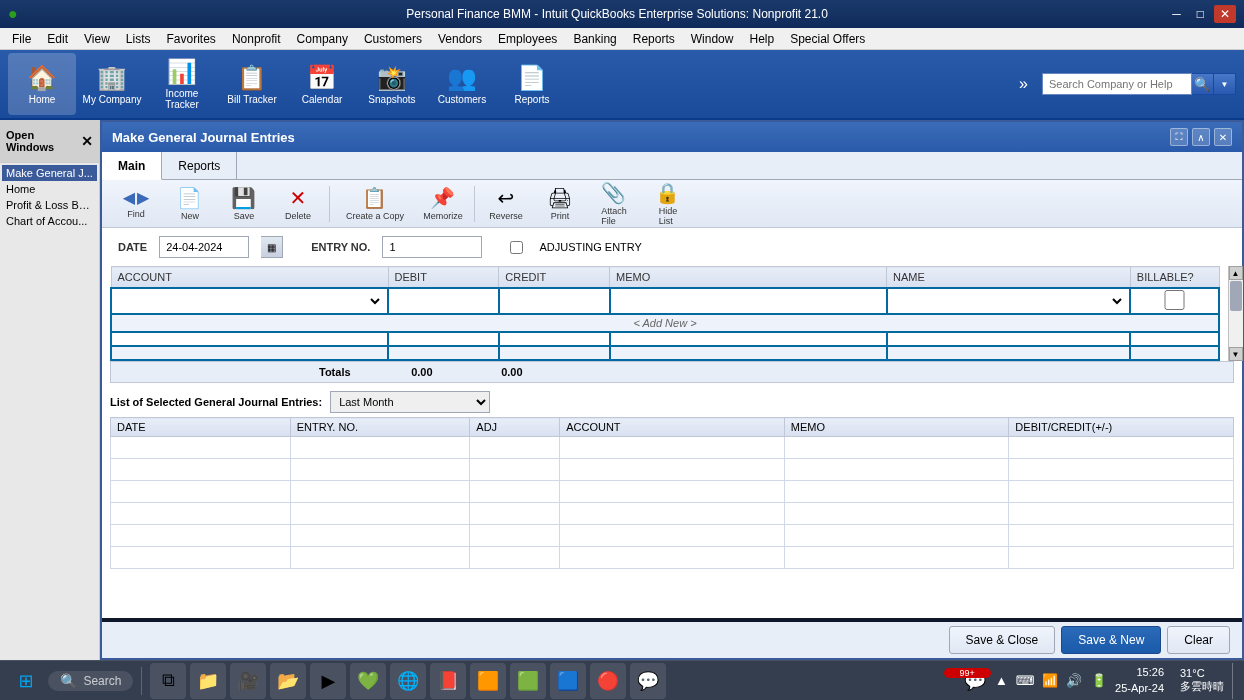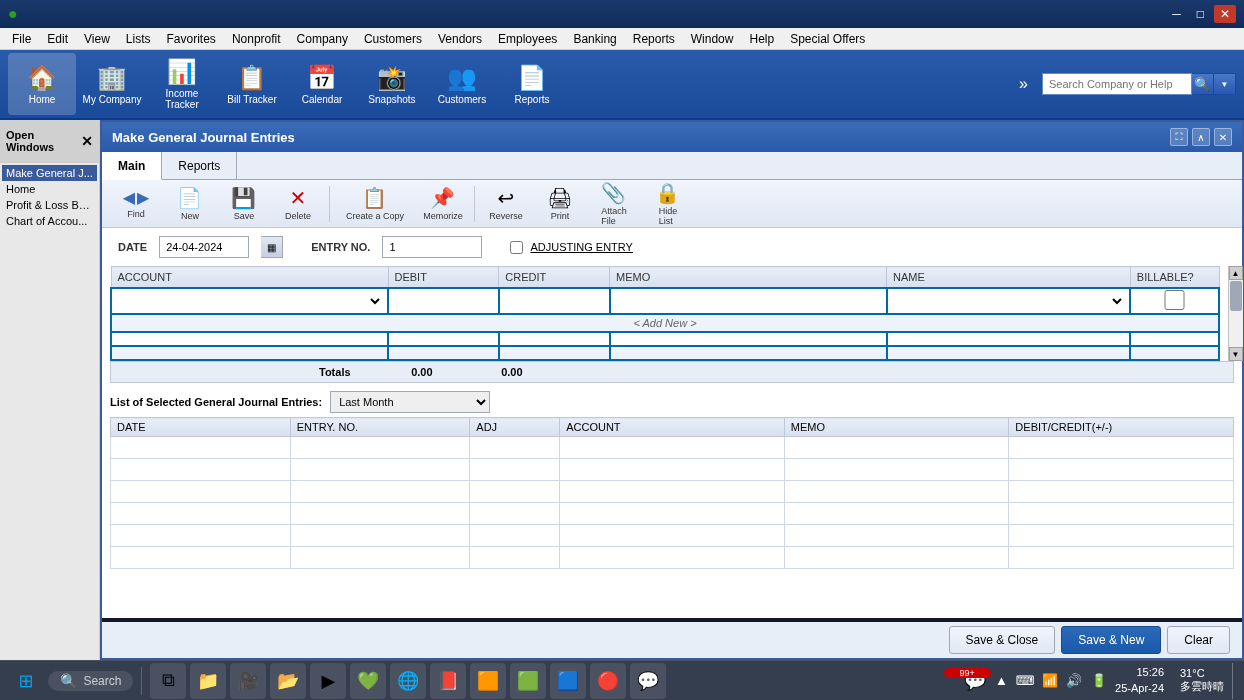--- a/index.html
+++ b/index.html
@@ -179,23 +179,22 @@
       width: 22px;
       cursor: pointer;
       display: flex;
       align-items: center;
       justify-content: center;
       font-size: 10px;
     }
     .checkbox-label {
       display: flex;
       align-items: center;
-      gap: 7px;
-      font-size: 11px;
-      text-decoration: underline;
+      gap: 16px;
+      font-size: 11px;
     }
 
     
     .journal-table {
       width: 100%;
       border-collapse: collapse;
       font-size: 11px;
     }
     .journal-table th {
       background: linear-gradient(to bottom, #e8eef8, #d8e0f0);
@@ -487,20 +486,21 @@
   </style>
 </head>
 <body>
 
 <div class="app-layout">
 
   <div class="title-bar">
     <div style="width:60px; display:flex; align-items:center; gap:4px;">
       <span style="color:#2ca01c; font-size:16px;">●</span>
     </div>
+    <div class="title-bar-title">Personal Finance BMM  - Intuit QuickBooks Enterprise Solutions: Nonprofit 21.0</div>
     <div class="title-bar-controls">
       <button class="title-bar-btn">─</button>
       <button class="title-bar-btn">□</button>
       <button class="title-bar-btn title-bar-close">✕</button>
     </div>
   </div>
 
   <div class="menu-bar">
   <span class="menu-item">File</span>
       <span class="menu-item">Edit</span>

